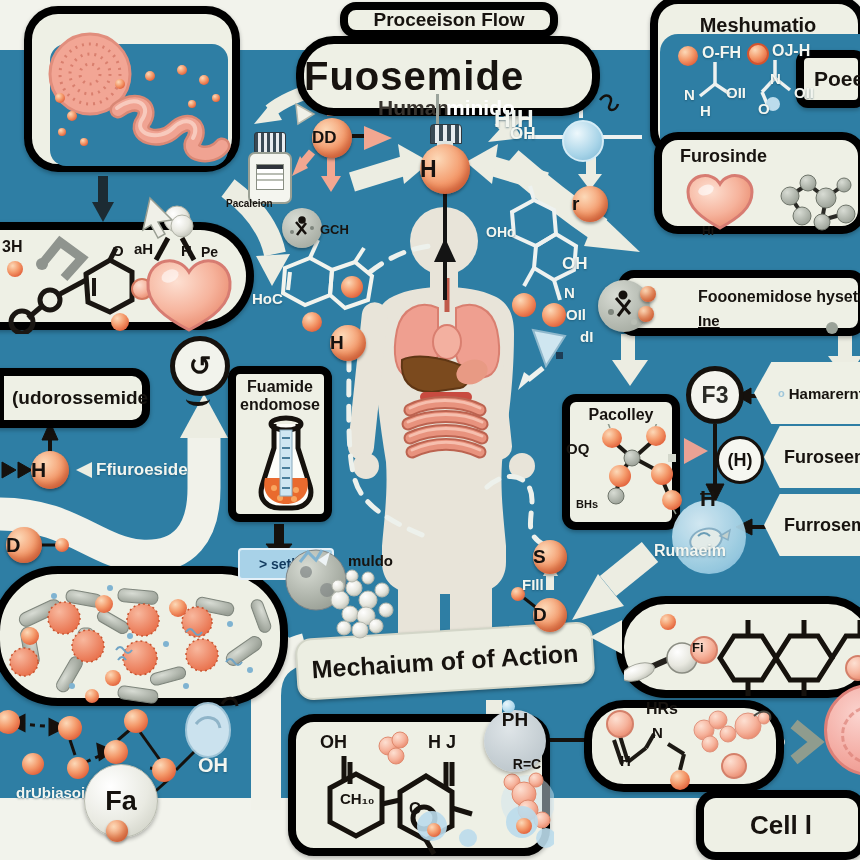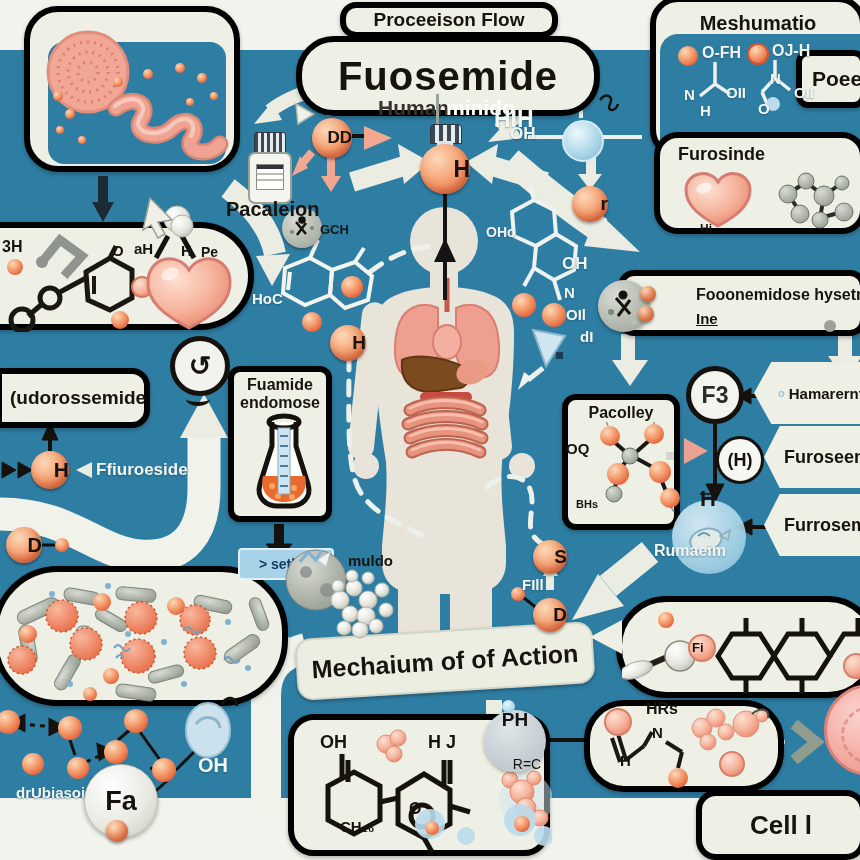--- a/index.html
+++ b/index.html
@@ -1,24 +1,24 @@
 <!DOCTYPE html>
 <html><head>
 <meta charset="utf-8">
 <style>
   html,body{margin:0;padding:0;background:#777;}
   #stage{position:relative;width:860px;height:860px;overflow:hidden;
          background:#2e7ea4;font-family:"Liberation Sans",sans-serif;}
   .abs{position:absolute;}
-  .panel{position:absolute;background:#eef0e5;border:6px solid #000000;
+  .panel{position:absolute;background:#eef0e5;border:8px solid #000000;
          box-shadow:0 2px 4px rgba(0,0,0,.28);box-sizing:border-box;}
   .ball{position:absolute;border-radius:50%;
         background:radial-gradient(circle at 35% 30%,#fcd9b8,#f4996a 55%,#e2613a 100%);
         box-shadow:inset -3px -5px 7px rgba(150,40,10,.35),0 2px 3px rgba(0,0,0,.35);
-        display:flex;align-items:center;justify-content:flex-end;
+        display:flex;align-items:center;justify-content:flex-start;
         font-weight:800;color:#151210;}
   .wt{position:absolute;color:#f3f6f0;font-weight:800;
       text-shadow:0 1px 2px rgba(15,55,75,.45);white-space:nowrap;}
   .bt{position:absolute;color:#17130f;font-weight:800;white-space:nowrap;}
   .point-left{clip-path:polygon(16% 0,100% 0,100% 100%,16% 100%,0 50%);border:none;}
   svg{display:block;}
   .z0{z-index:0}.z1{z-index:1}.z2{z-index:2}.z3{z-index:3}.z4{z-index:4}.z5{z-index:5}
 </style>
 </head>
 <body>
@@ -263,21 +263,21 @@
           <circle cx="172" cy="66" r="5"></circle>
           <circle cx="184" cy="84" r="4"></circle>
           <circle cx="160" cy="90" r="4"></circle>
       </g>
     </svg>
   </div>
 
   <div class="panel z2" style="left:340px;top:2px;width:218px;height:36px;border-radius:16px;display:flex;align-items:center;justify-content:center;">
     <span class="bt" style="position:static;font-size:19px;">Proceeison Flow</span>
   </div>
-  <div class="panel z2" style="left:296px;top:36px;width:304px;height:80px;border-radius:38px;display:flex;align-items:center;justify-content:center;">
+  <div class="panel z2" style="left:296px;top:36px;width:304px;height:80px;border-radius:38px;display:flex;align-items:center;">
     <span class="bt" style="position:static;font-size:40px;letter-spacing:1px;">Fuosemide</span>
   </div>
 
   <div class="bt z4" style="left:378px;top:96px;font-size:21px;color:#37332e;">Human</div>
   <div class="abs z4" style="left:436px;top:94px;width:3px;height:32px;background:#9aa39b;"></div>
   <div class="bt z4" style="left:446px;top:96px;font-size:21px;color:#ffffff;">minido</div>
   <div class="wt z4" style="left:494px;top:106px;font-size:23px;">HIH</div>
   <div class="wt z4" style="left:510px;top:124px;font-size:17px;">OH</div>
 
   <div class="abs z4" style="left:430px;top:124px;width:30px;height:18px;border-radius:4px 4px 0 0;background:repeating-linear-gradient(90deg,#3a4a55 0 4px,#e8ecef 4px 8px);border:1px solid #2c3840;"></div>
@@ -285,21 +285,21 @@
   <div class="ball z4" style="left:420px;top:144px;width:50px;height:50px;font-size:23px;">
       <span>H</span>
     </div>
 
   <div class="ball z4" style="left:312px;top:118px;width:40px;height:40px;font-size:17px;">
       <span>DD</span>
     </div>
   <div class="abs z3" style="left:254px;top:132px;width:30px;height:20px;background:repeating-linear-gradient(90deg,#3a4a55 0 3px,#e8ecef 3px 6px);border:1px solid #2c3840;border-radius:3px;"></div>
   <div class="abs z3" style="left:248px;top:152px;width:40px;height:48px;background:#f4f5ef;border:2px solid #9aa094;border-radius:7px;"></div>
   <div class="abs z3" style="left:256px;top:164px;width:26px;height:24px;background:#fff;border:1.5px solid #8a8f84;background-image:linear-gradient(#30343a 0 4px,transparent 4px 8px,#b9bdb4 8px 10px,transparent 10px 14px,#b9bdb4 14px 16px,transparent 16px);background-size:100% 24px;"></div>
-  <div class="bt z4" style="left:226px;top:198px;font-size:20px;">Pacaleion</div>
+  <div class="bt z4" style="left:226px;top:198px;font-size:10px;">Pacaleion</div>
 
   <div class="abs z3" style="left:282px;top:208px;width:40px;height:40px;border-radius:50%;background:radial-gradient(circle at 35% 30%,#d8dcd4,#9aa096);box-shadow:0 2px 3px rgba(0,0,0,.3);">
     <svg width="40" height="40" viewBox="0 0 40 40">
         <g stroke="#15110d" stroke-width="2.5" fill="none">
           <line x1="14" y1="14" x2="24" y2="26"></line>
           <line x1="24" y1="15" x2="15" y2="27"></line>
           <circle cx="20" cy="12" r="2.5" fill="#15110d"></circle>
         </g>
         <circle cx="10" cy="24" r="2" fill="#7e857c"></circle>
         <circle cx="30" cy="20" r="2" fill="#7e857c"></circle>
@@ -488,26 +488,26 @@
           <circle cx="172" cy="116" r="9"></circle>
           <circle cx="226" cy="100" r="16"></circle>
           <circle cx="250" cy="116" r="10"></circle>
       </g>
       <circle cx="138" cy="108" r="7" fill="url(#ob)"></circle>
         <circle cx="228" cy="104" r="8" fill="url(#ob)"></circle>
     </svg>
   </div>
   <div class="bt z4" style="left:320px;top:732px;font-size:18px;">OH</div>
   <div class="bt z4" style="left:428px;top:732px;font-size:18px;">H J</div>
-  <div class="bt z4" style="left:340px;top:790px;font-size:15px;margin-top:28px;">CH₁₀</div>
+  <div class="bt z4" style="left:340px;top:790px;font-size:15px;">CH₁₀</div>
   <div class="bt z4" style="left:409px;top:800px;font-size:16px;">O</div>
 
   <div class="abs z3" style="left:484px;top:710px;width:62px;height:62px;border-radius:50%;background:radial-gradient(circle at 40% 30%,#dfe5e8,#b4bfc5);box-shadow:0 2px 4px rgba(0,0,0,.3);display:flex;flex-direction:column;align-items:center;justify-content:space-between;">
     <span style="font-weight:800;font-size:19px;color:#15110d;line-height:20px;">PH</span>
-    <span style="font-weight:400;font-size:14px;color:#15110d;padding-left:24px;">R=C</span>
+    <span style="font-weight:700;font-size:14px;color:#15110d;padding-left:24px;">R=C</span>
   </div>
   <div class="abs z4" style="left:502px;top:700px;width:13px;height:13px;border-radius:50%;background:radial-gradient(circle at 35% 30%,#e8f6fc,#8cc6e2);"></div>
 
   <div class="ball z4" style="left:533px;top:540px;width:34px;height:34px;font-size:19px;">
       <span>S</span>
     </div>
   <div class="ball z4" style="left:533px;top:598px;width:34px;height:34px;font-size:19px;">
       <span>D</span>
     </div>
   <div class="wt z4" style="left:482px;top:576px;font-size:15px;padding-left:40px;">FIll</div>

